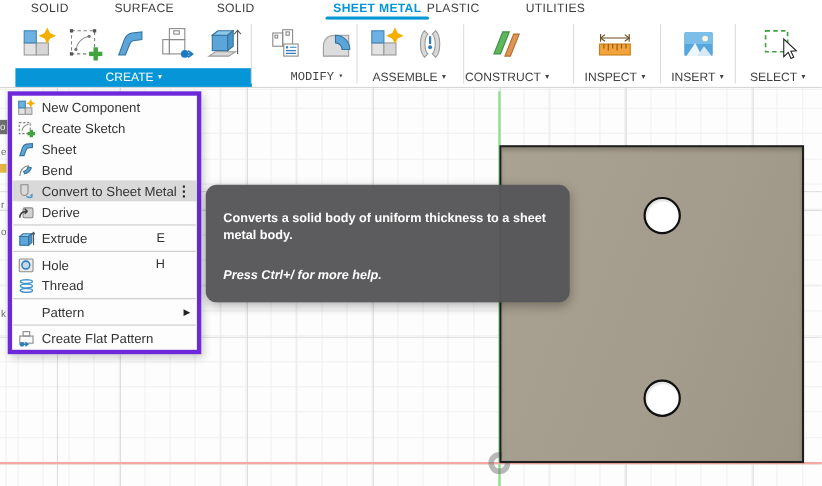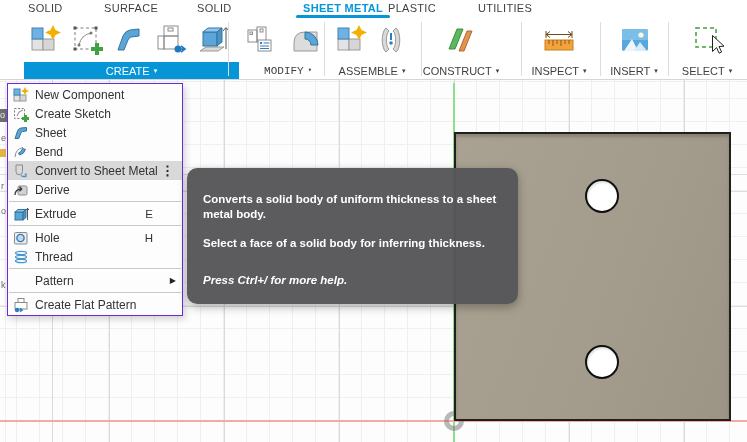--- a/index.html
+++ b/index.html
@@ -20,21 +20,21 @@
 
   
   .toolbar { position:absolute; left:0; top:18px; width:747px; height:62px; background:#fff; border-bottom:1px solid #d6d6d6; z-index:3; }
   .tgroup { position:absolute; top:0; height:62px; }
   .ticons { position:absolute; top:5px; left:0; display:flex; align-items:flex-start; }
   .glabel { position:absolute; top:44px; height:17px; left:0; right:0; font-size:11px; color:#3f3f3f;
             display:flex; align-items:center; justify-content:center; gap:4px; white-space:nowrap; cursor:default; }
   .glabel.create-bar { background:#0696d7; color:#fff; }
   .caret { font-size:7px; line-height:1; }
   .vsep { position:absolute; top:4px; height:54px; width:1px; background:#dcdcdc; }
-  .g-create   { left:24px;   width:215px;text-align:center; } .g-create .ticons   { gap:8px; padding-left:4px; }
+  .g-create   { left:14px;   width:215px;text-align:center; } .g-create .ticons   { gap:8px; padding-left:4px; }
   .g-modify   { left:244px; width:88px;font-family:Liberation Mono, monospace;  } .g-modify .ticons   { gap:11px; }
   .g-assemble { left:334px; width:76px;  } .g-assemble .ticons { gap:6px; }
   .g-construct{ left:426px; width:70px;  } .g-construct .ticons{ left:18px; }
   .g-inspect  { left:528px; width:62px;  } .g-inspect .ticons  { left:13px; }
   .g-insert   { left:605px; width:58px;text-align:center;  } .g-insert .ticons   { left:13px; }
   .g-select   { left:676px; width:62px;  } .g-select .ticons   { left:15px; }
   .icon34 { width:34px; height:34px; display:block; }
   .tbtn { cursor:pointer; }
 
   
@@ -66,21 +66,21 @@
   
   .browser-strip { position:absolute; left:0; top:96px; width:7px; height:230px; overflow:hidden; z-index:4;
                    font-size:9px; color:#6a6a6a; }
   .bs-frag { position:absolute; left:1px; }
   .bs-dark { left:0; top:13px; width:7px; height:13px; background:#6e6e6e; color:#f0f0f0; font-size:9px; line-height:13px; }
   .bs-f2 { top:37px; } .bs-yellow { left:0; top:53px; width:6px; height:8px; background:#e4b545; }
   .bs-f3 { top:85px; } .bs-f4 { top:110px; } .bs-f5 { top:184px; }
 
   
   .menu { position:absolute; left:7px; top:83px; width:176px; background:#fdfdfd;
-          border:1px solid #6d28d9; box-shadow:2px 3px 7px rgba(0,0,0,.18); z-index:5; padding:1px 0; }
+          border:4px solid #6d28d9; box-shadow:2px 3px 7px rgba(0,0,0,.18); z-index:5; padding:1px 0; }
   .mrow { height:19px; display:flex; align-items:center; font-size:12px; color:#333;
           padding:0 5px 0 4px; position:relative; cursor:pointer; white-space:nowrap; }
   .mrow.hl { background:#d9d9d9; }
   .mic { width:17px; height:16px; margin-right:6px; flex:none; display:flex; align-items:center; justify-content:center; }
   .msc  { margin-left:auto; margin-right:24px; font-size:11.5px; color:#333; }
   .mkebab { margin-left:auto; margin-right:3px; font-size:13px; font-weight:bold; color:#222; }
   .marr { margin-left:auto; margin-right:1px; font-size:8px; color:#222; }
   .msep { height:1px; background:#c9c9c9; margin:2px 1px; }
 
   
@@ -435,15 +435,14 @@
         <circle cx="4" cy="13" r="2.2" fill="#2d7dc1"></circle>
         <path d="M4 13 h5 M7 11.2 l2.4 1.8 -2.4 1.8" stroke="#2d7dc1" fill="none" stroke-width="1.2"></path>
       </svg>
     </span>
     <span>Create Flat Pattern</span>
   </div>
 </div>
 
 <div class="tooltip">
   <p class="p1">Converts a solid body of uniform thickness to a sheet metal body.</p>
-  <p class="p2">Select a face of a solid body for inferring thickness.</p>
   <p class="p3">Press Ctrl+/ for more help.</p>
 </div>
 
 </body></html>

